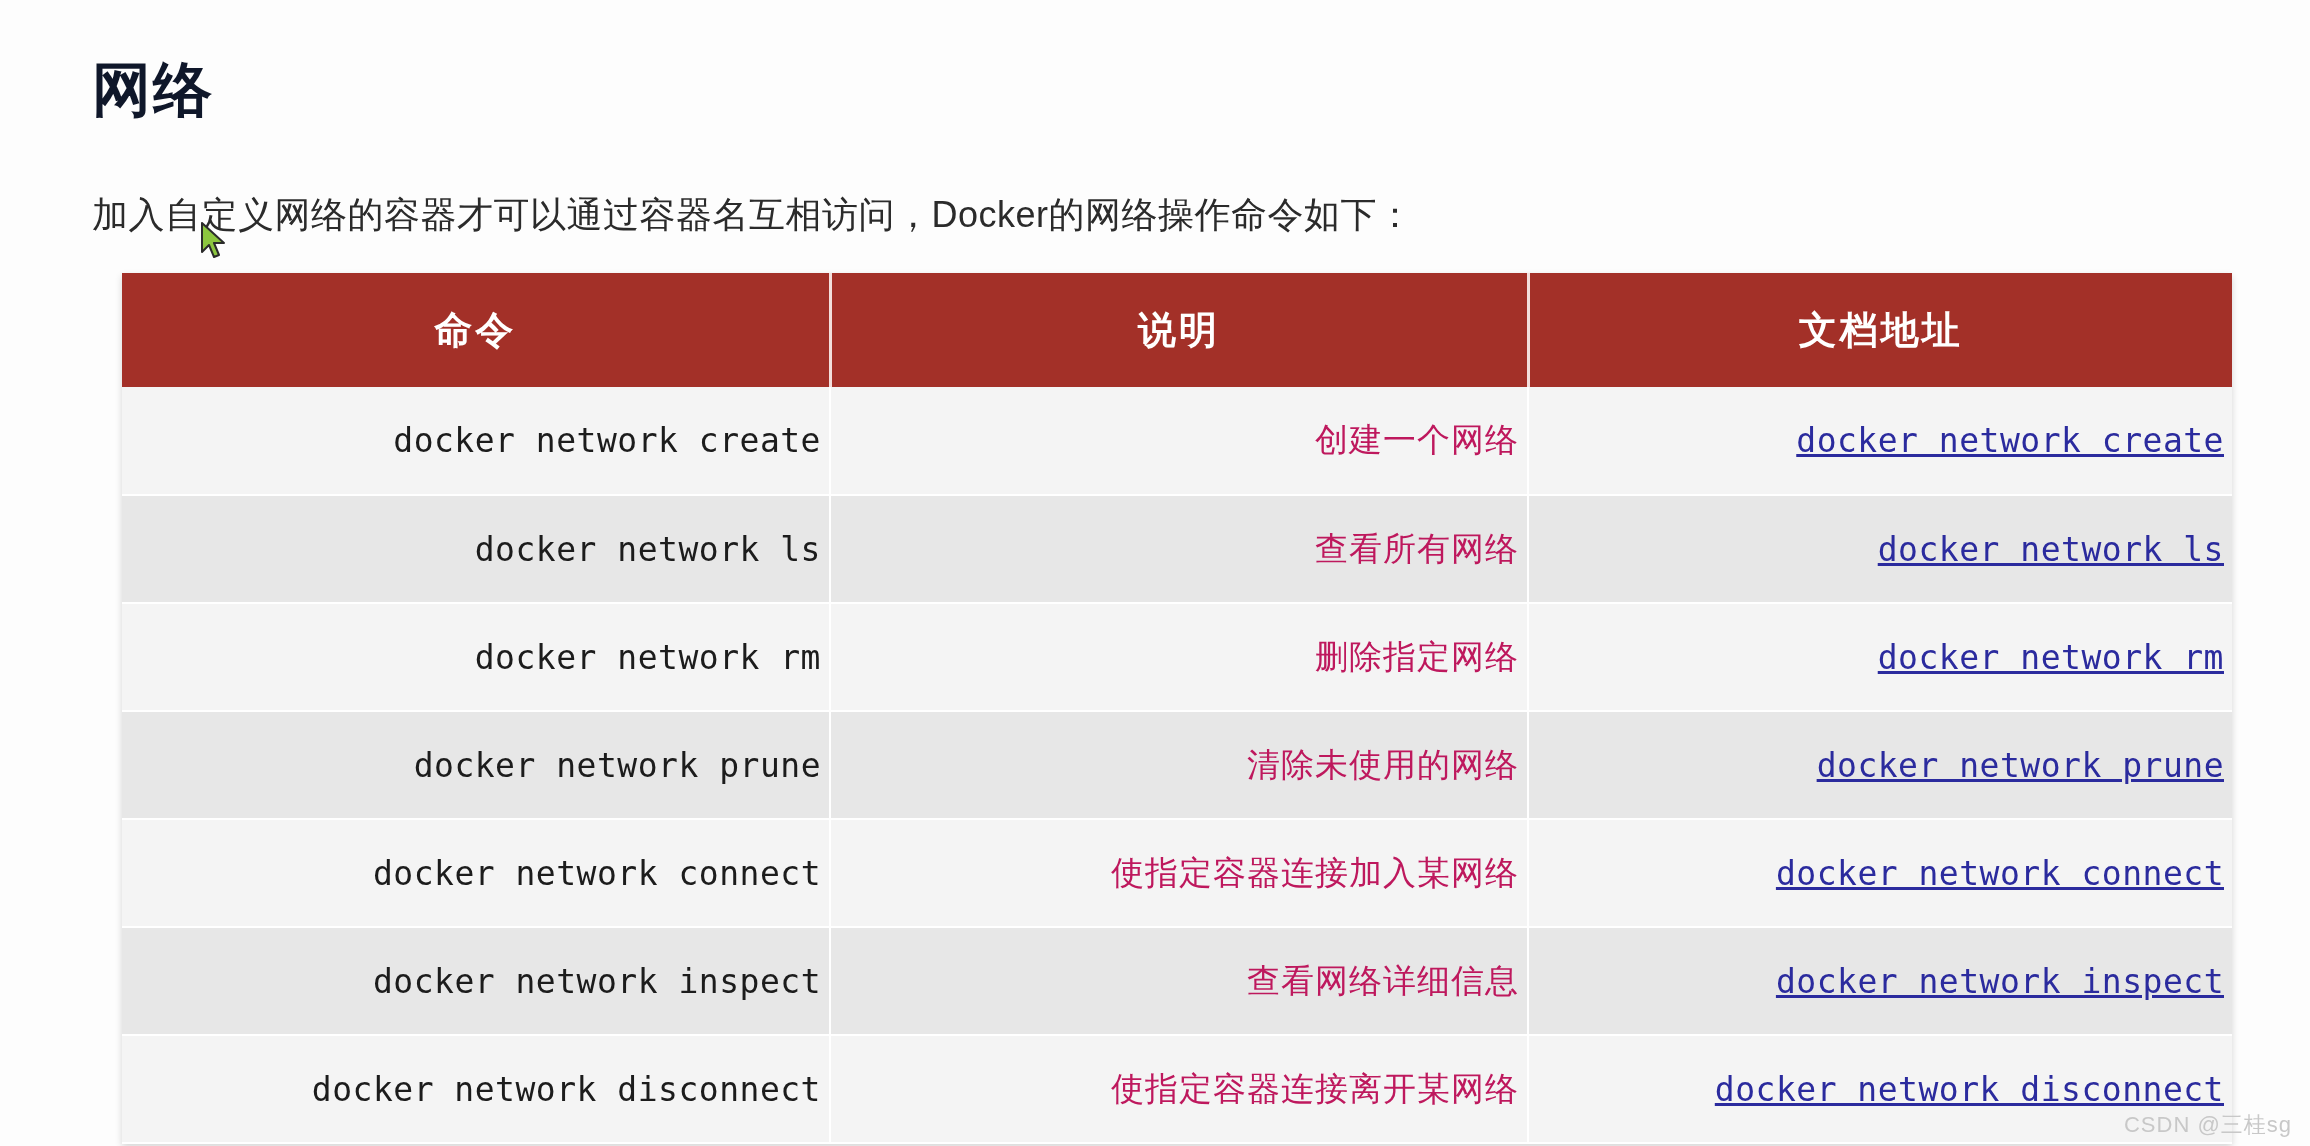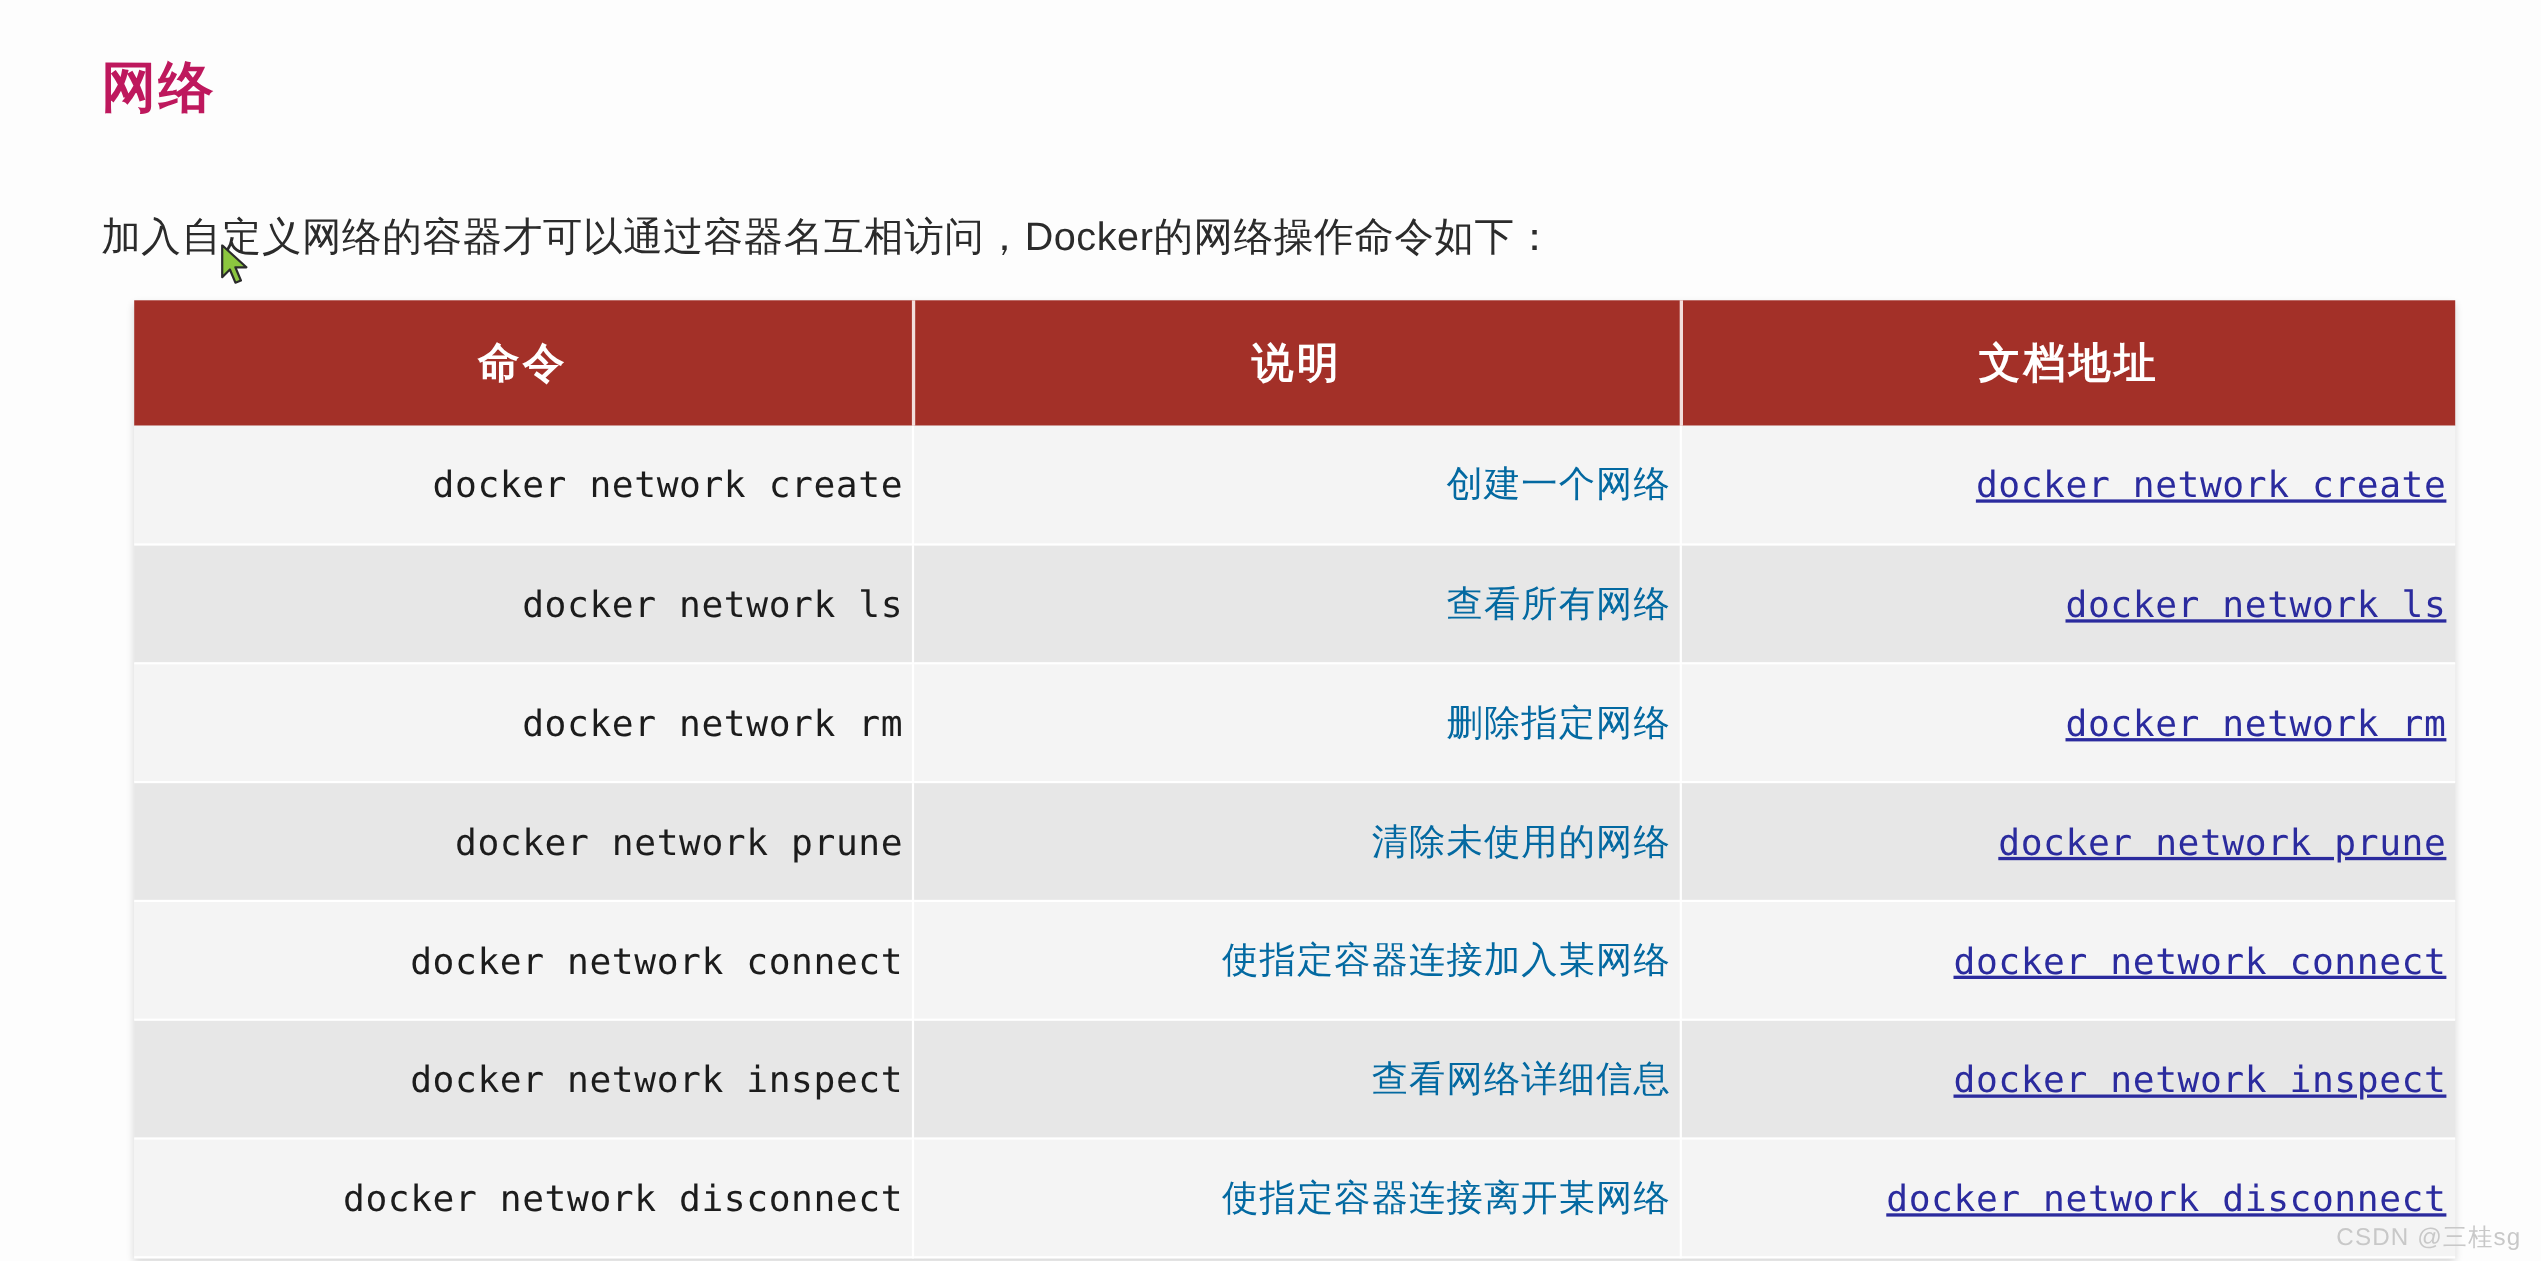--- a/index.html
+++ b/index.html
@@ -20,23 +20,23 @@
     width: 2310px;
     height: 1146px;
     background: #fdfdfd;
   }
 
   
   .section-title {
     position: absolute;
     left: 92px;
     top: 18px;
-    font-size: 50px;
+    font-size: 59px;
     font-weight: bold;
-    color: #be185d;
+    color: #0f172a;
     letter-spacing: 2px;
     line-height: 1.1;
   }
 
   
   .intro-paragraph {
     position: absolute;
     left: 92px;
     top: 155px;
     font-size: 36px;
@@ -107,21 +107,21 @@
   .cell-cmd {
     font-family: "DejaVu Sans Mono", "Liberation Mono", monospace;
     font-size: 33px;
     color: #1c1c1c;
     letter-spacing: 0.5px;
   }
 
   .cell-desc {
     font-family: "Liberation Sans", sans-serif;
     font-size: 33px;
-    color: #0369a1;
+    color: #be185d;
     letter-spacing: 1px;
   }
 
   .cell-doc a,
   .cell-doc .doc-link {
     font-family: "DejaVu Sans Mono", "Liberation Mono", monospace;
     font-size: 33px;
     color: #2b2b9e;
     text-decoration: underline;
     letter-spacing: 0.5px;

